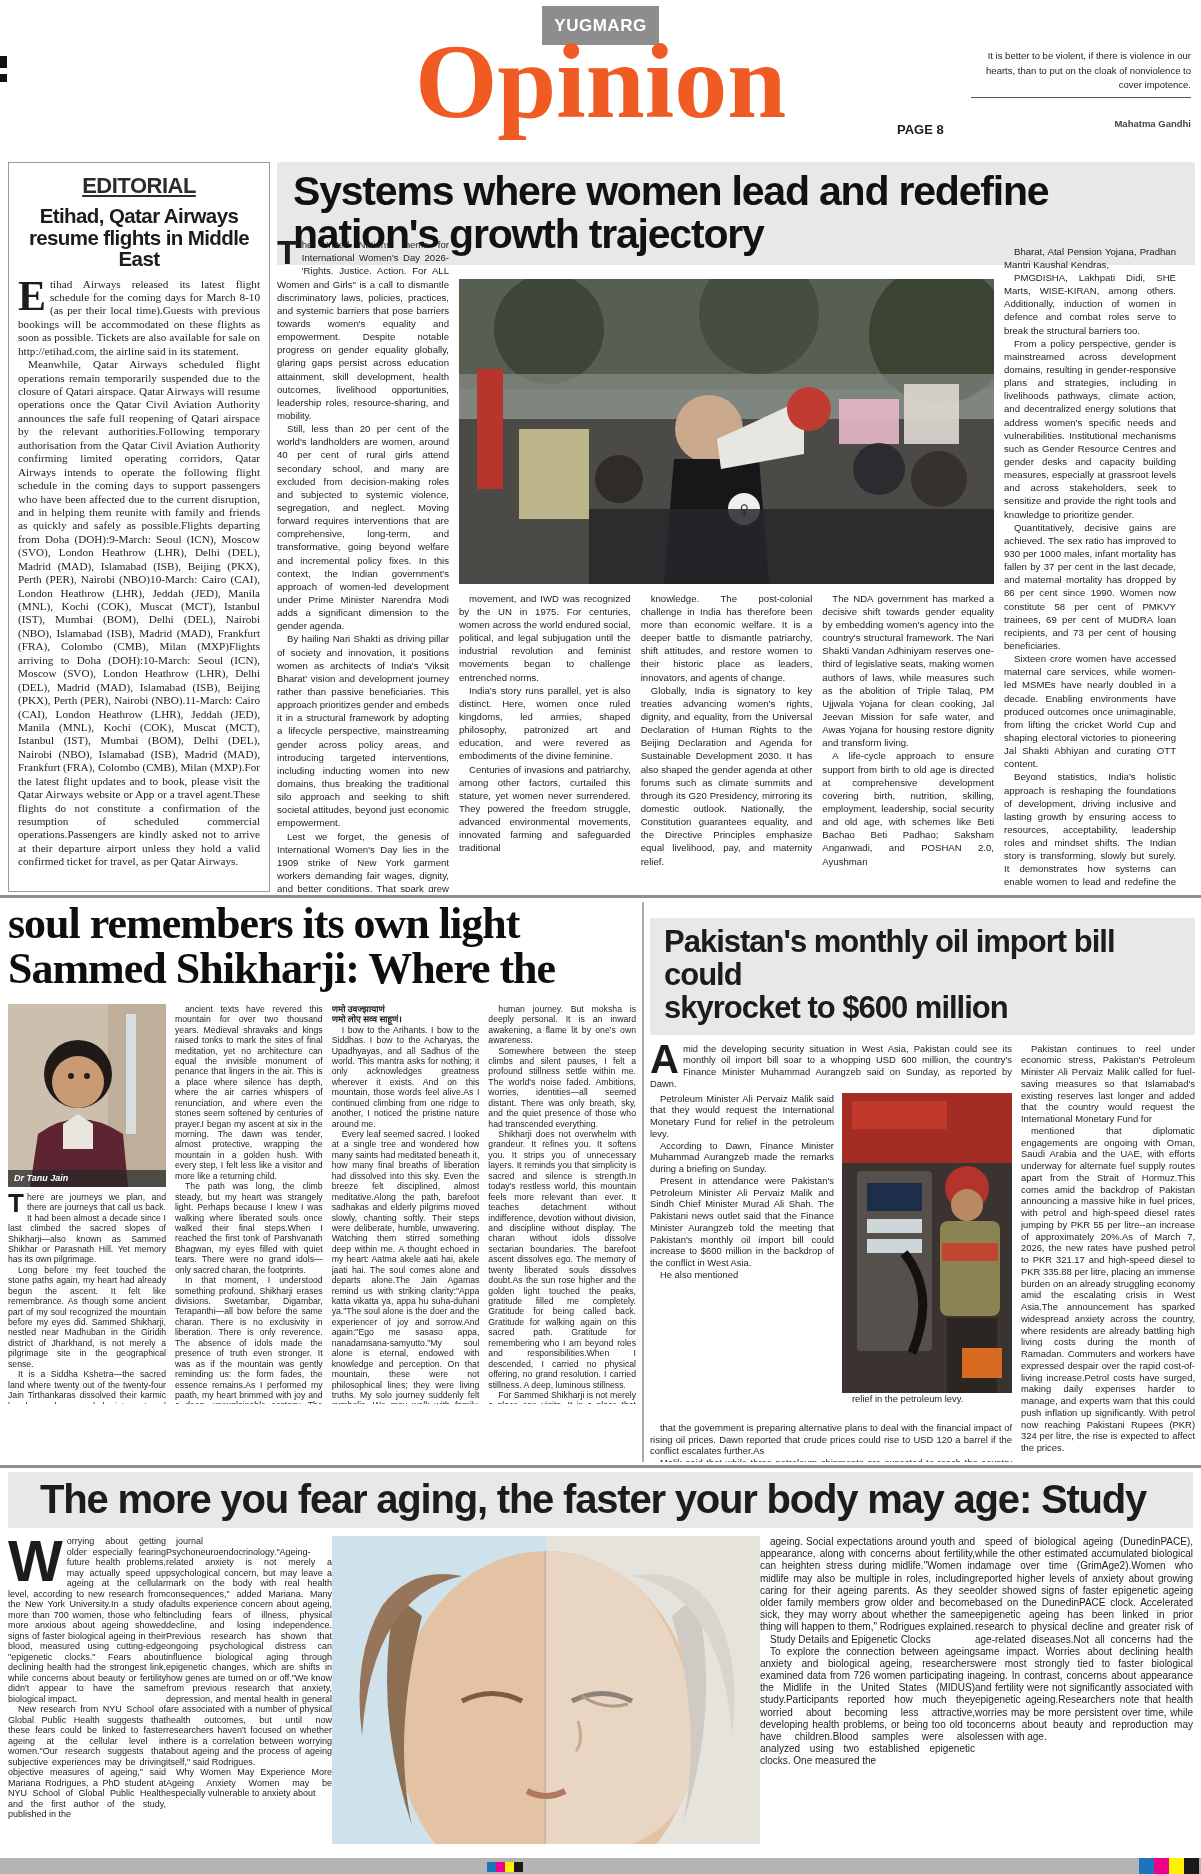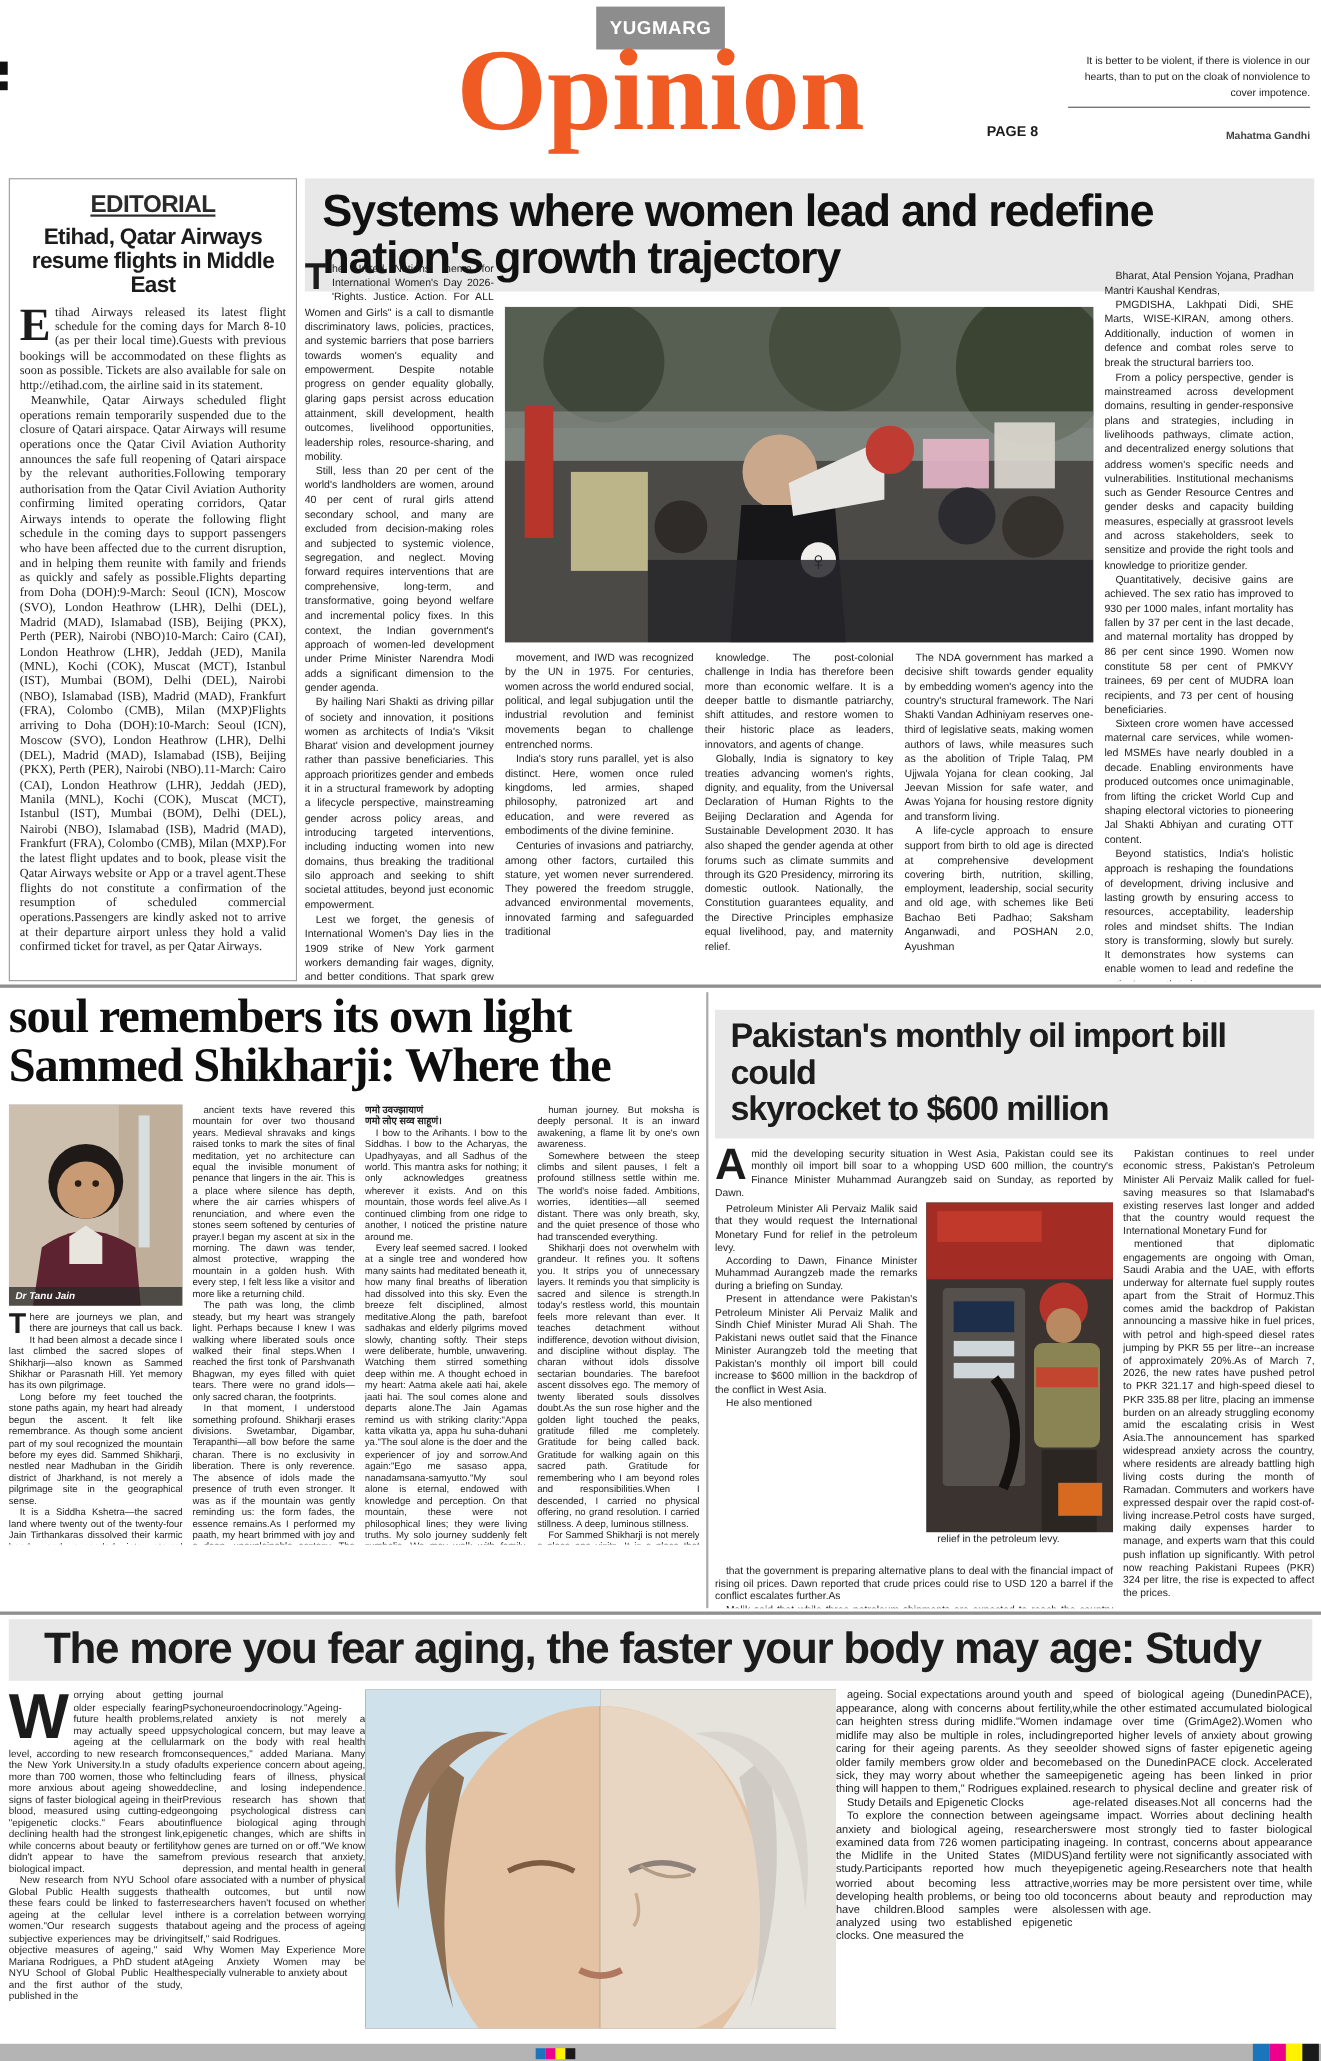--- a/index.html
+++ b/index.html
@@ -10,21 +10,21 @@
   .reg-mark{position:absolute;left:0;top:56px;width:7px;height:12px;background:#111;}
   .reg-mark2{position:absolute;left:0;top:74px;width:7px;height:8px;background:#111;}
   .hdr-left{position:absolute;left:22px;top:50px;}
   .hdr-city{font-weight:bold;font-size:16px;letter-spacing:-0.3px;}
   .hdr-date{font-weight:bold;font-size:11.5px;margin-top:38px;letter-spacing:-0.2px;}
   .hdr-center{position:absolute;left:0;right:0;top:0;text-align:center;}
   .yug-box{display:inline-block;background:#8d8d8d;color:#fff;font-weight:bold;
            font-size:17px;letter-spacing:0.5px;padding:10px 12px 9px;margin-top:6px;}
   .opinion{margin-top:-12px;font-family:"Liberation Serif",serif;font-weight:bold;
            font-size:106px;line-height:0.92;color:#f05a23;letter-spacing:0;}
-  .pageno{position:absolute;left:897px;top:112px;font-weight:bold;font-size:13px;}
+  .pageno{position:absolute;left:897px;top:122px;font-weight:bold;font-size:13px;}
   .hdr-quote{position:absolute;right:10px;top:49px;width:220px;text-align:right;
              font-size:9.5px;line-height:1.55;color:#222;border-bottom:1.5px solid #555;
              padding-bottom:4px;}
   .hdr-quote-author{position:absolute;right:10px;top:118px;width:220px;text-align:right;
              font-size:9.5px;font-weight:bold;color:#444;}
   
   .para{margin:0;text-indent:10px;text-align:justify;}
   .lead{text-indent:0;}
   .hband{background:#e8e8e8;}
   .row-divider{height:3px;background:#8f8f8f;margin:3px 0;}

